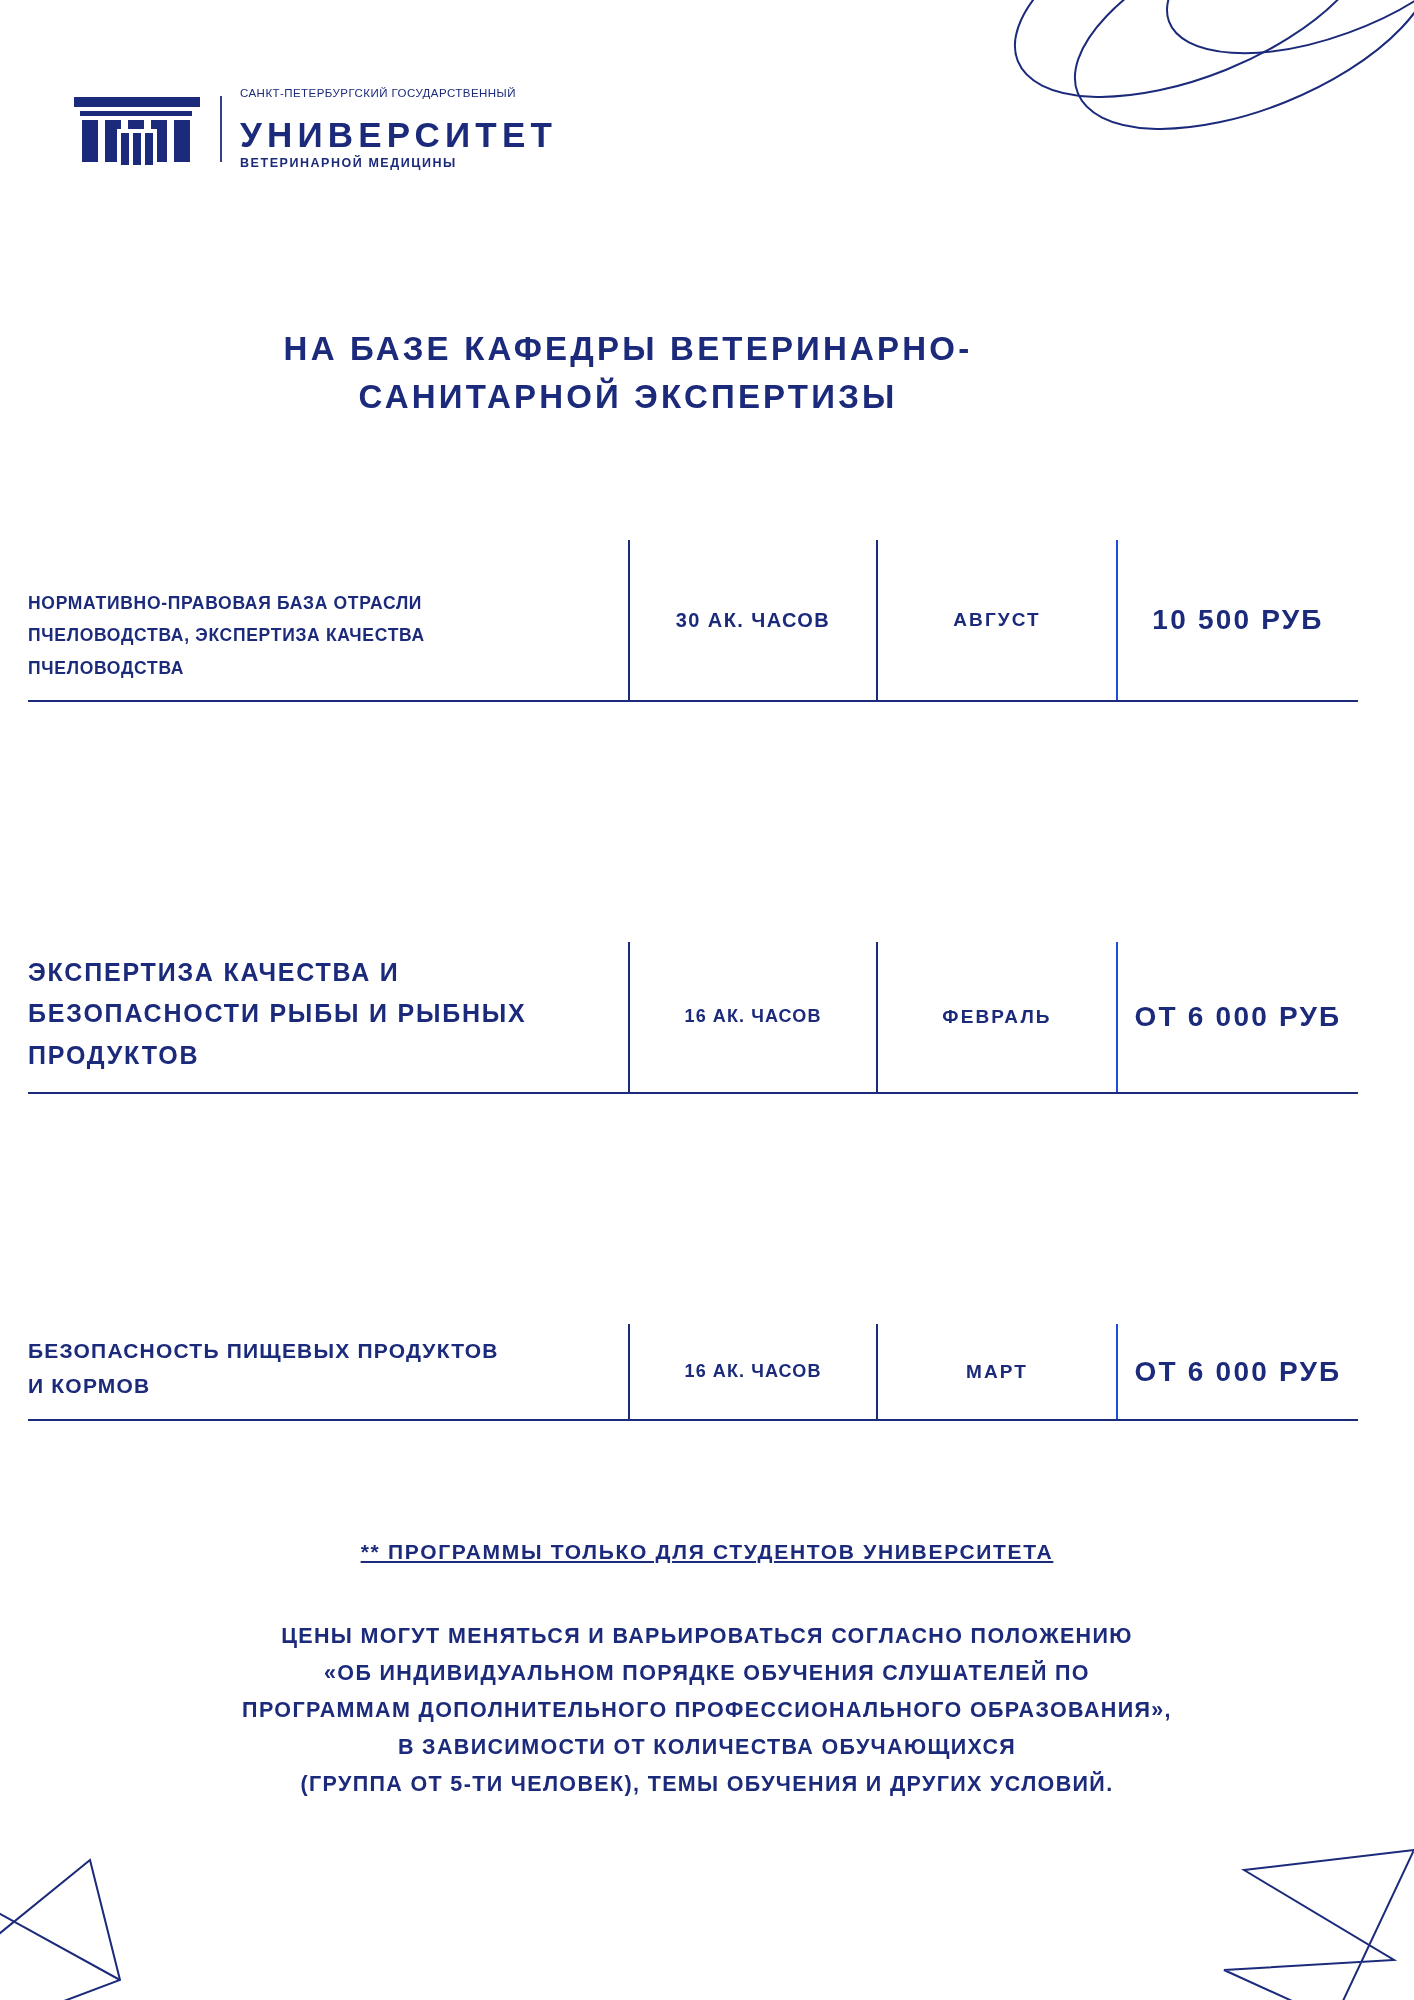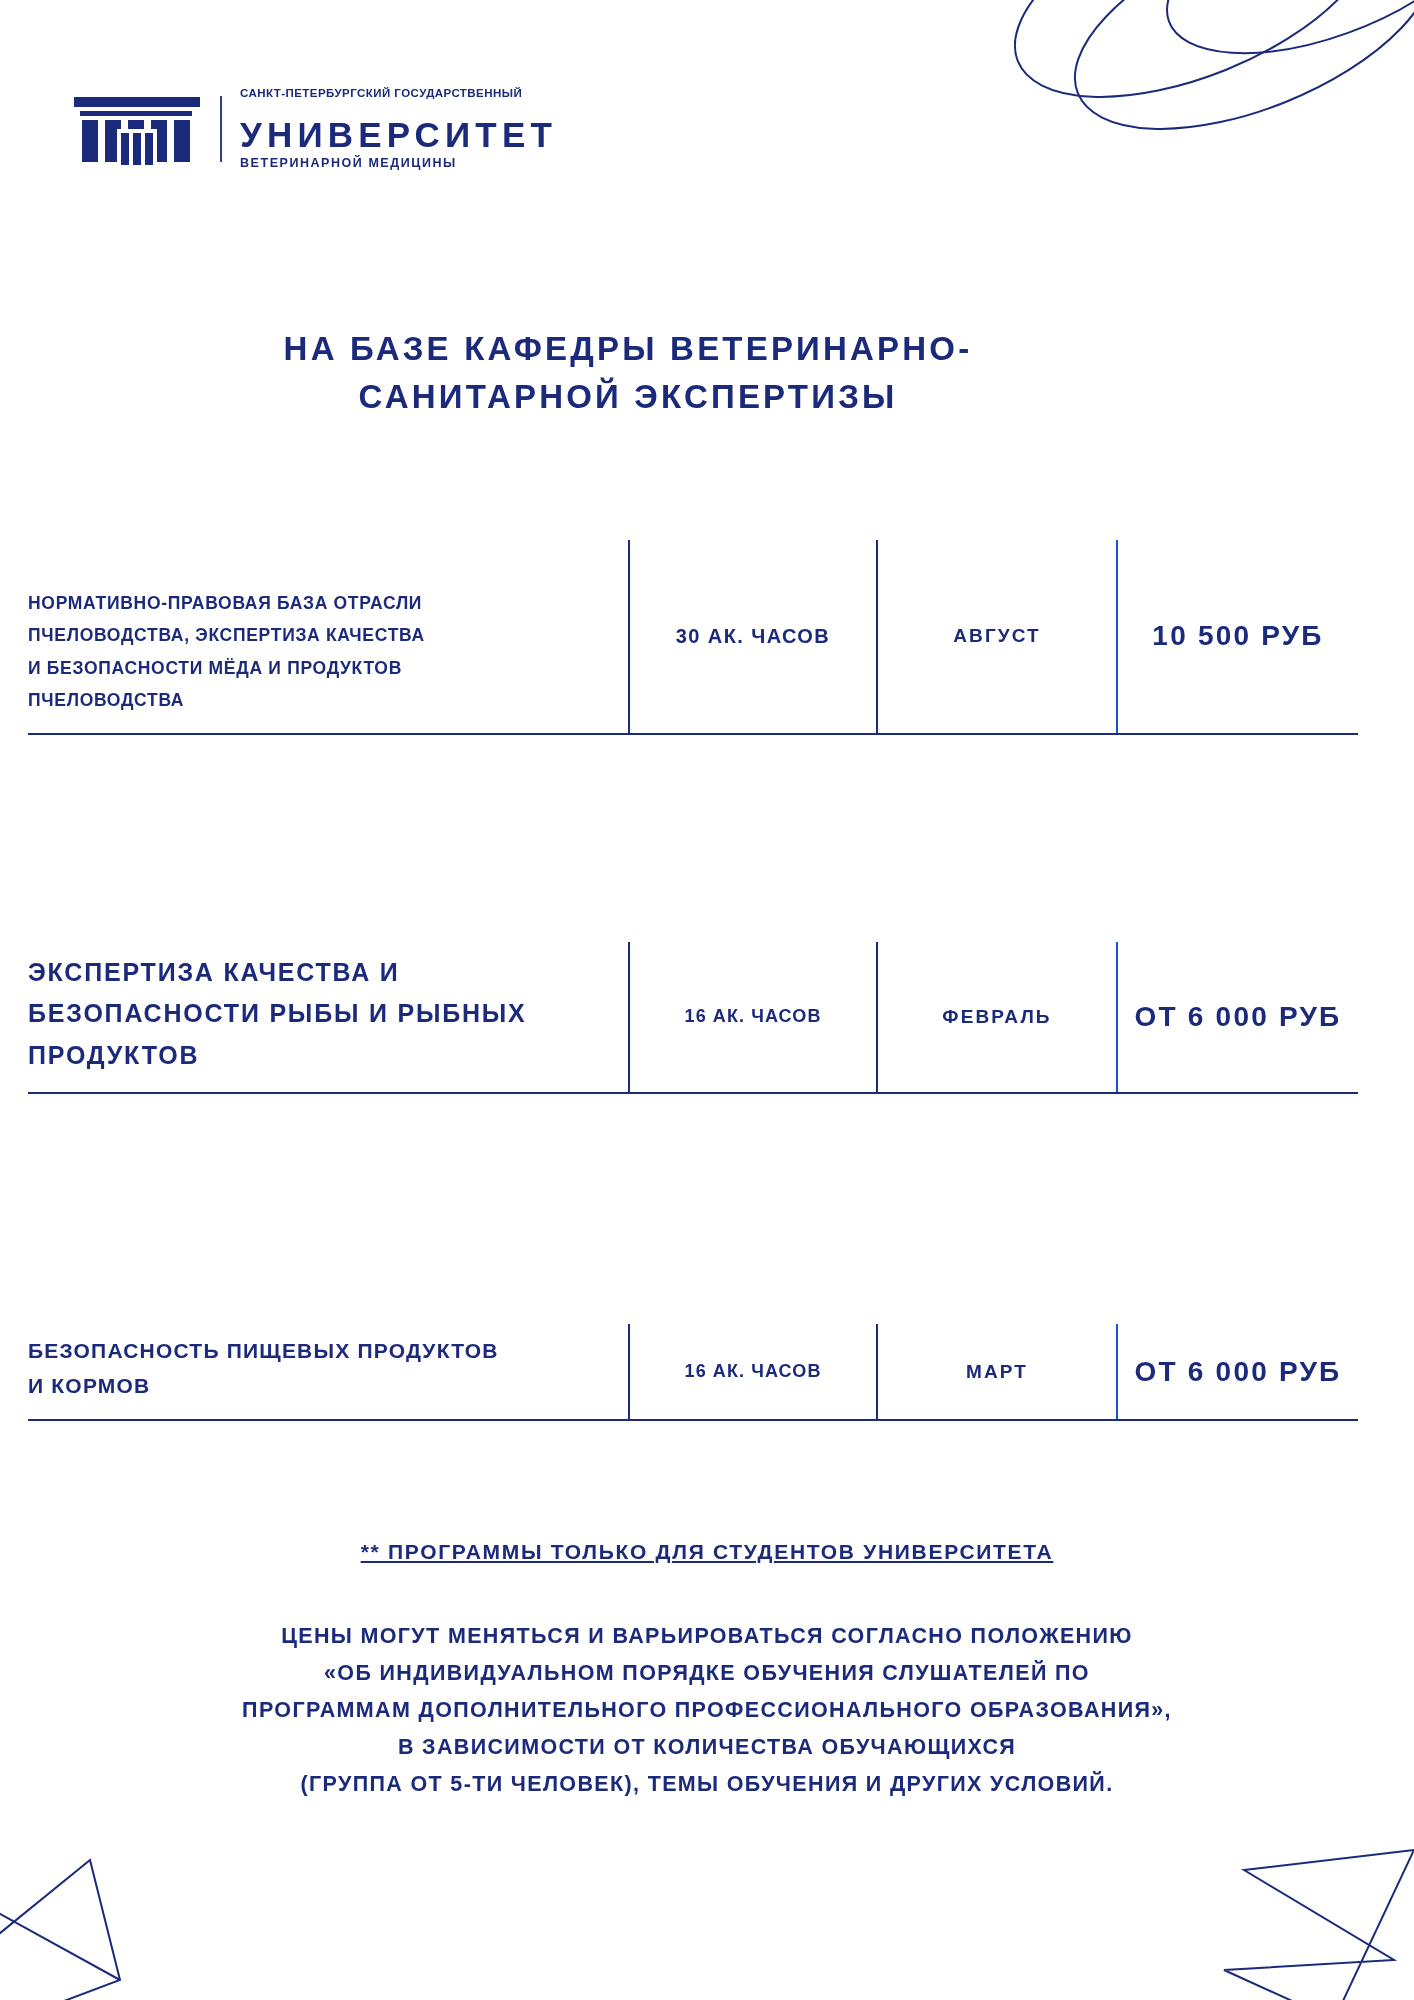--- a/index.html
+++ b/index.html
@@ -62,21 +62,21 @@
     opacity: 0.9;
   }
   .logo-text {
     display: flex;
     flex-direction: column;
     justify-content: center;
     line-height: 1;
   }
   .logo-line1 {
     font-size: 11.5px;
-    font-weight: bold;
+    font-weight: normal;
     letter-spacing: 0.45px;
     color: #1b2a7a;
     margin-bottom: 17px;
   }
   .logo-line2 {
     font-size: 35px;
     font-weight: bold;
     letter-spacing: 5.2px;
     color: #1b2a7a;
     margin-bottom: 5px;
@@ -267,21 +267,20 @@
 <div class="page-title">
   <div>НА БАЗЕ КАФЕДРЫ ВЕТЕРИНАРНО-</div>
   <div>САНИТАРНОЙ ЭКСПЕРТИЗЫ</div>
 </div>
 
 <div class="course-row" id="row-1">
   <div class="c-name">
     <div class="name-small">
       <div>НОРМАТИВНО-ПРАВОВАЯ БАЗА ОТРАСЛИ</div>
       <div>ПЧЕЛОВОДСТВА, ЭКСПЕРТИЗА КАЧЕСТВА</div>
-      <div>И БЕЗОПАСНОСТИ МЁДА И ПРОДУКТОВ</div>
       <div>ПЧЕЛОВОДСТВА</div>
     </div>
   </div>
   <div class="c-hours">
     <span class="hours-big">30 АК. ЧАСОВ</span>
   </div>
   <div class="c-month">
     <span class="month-txt">АВГУСТ</span>
   </div>
   <div class="c-price">

